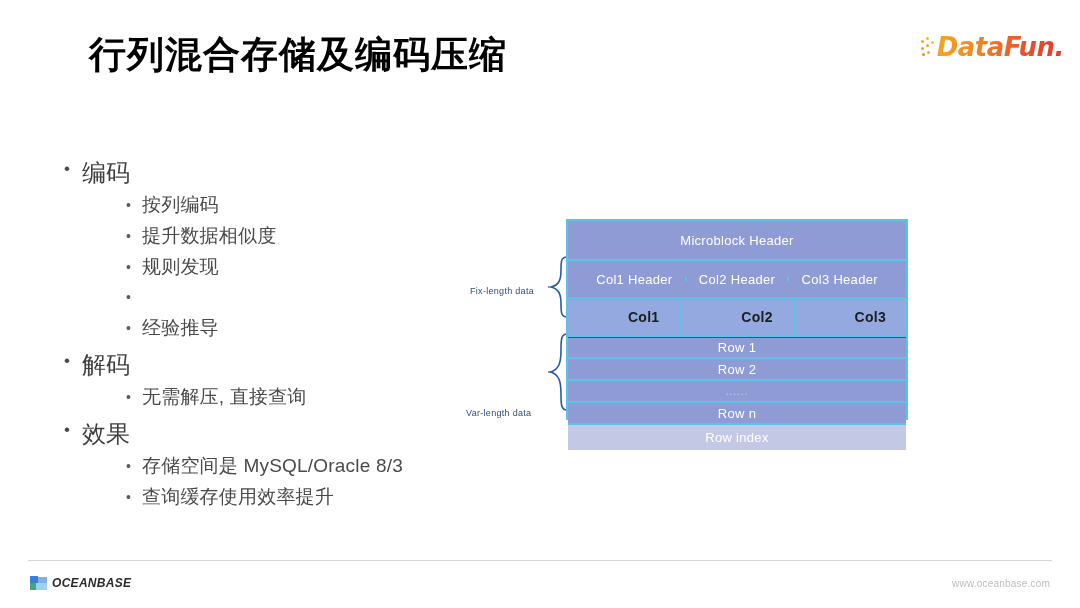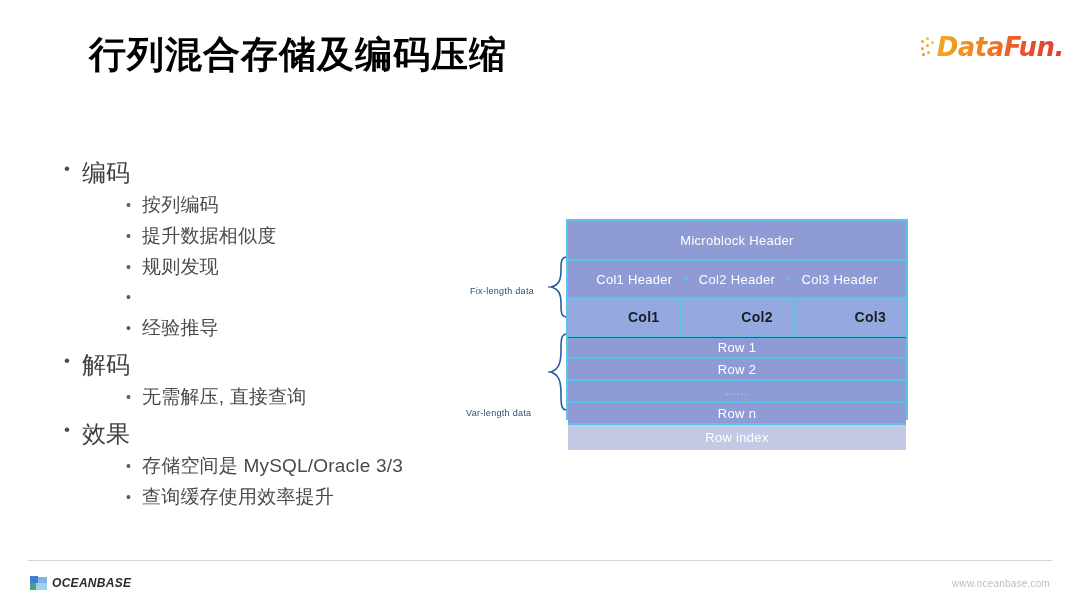--- a/index.html
+++ b/index.html
@@ -276,21 +276,21 @@
       <span class="dot">•</span>
       <span class="txt">无需解压, 直接查询</span>
     </div>
 
     <div class="bullet-l1">
       <span class="dot">•</span>
       <span class="txt">效果</span>
     </div>
     <div class="bullet-l2">
       <span class="dot">•</span>
-      <span class="txt">存储空间是 MySQL/Oracle 3/3</span>
+      <span class="txt">存储空间是 MySQL/Oracle 8/3</span>
     </div>
     <div class="bullet-l2">
       <span class="dot">•</span>
       <span class="txt">查询缓存使用效率提升</span>
     </div>
   </div>
 
   <div class="brace-label brace-fix">Fix-length data</div>
   <div class="brace-label brace-var">Var-length data</div>
 

